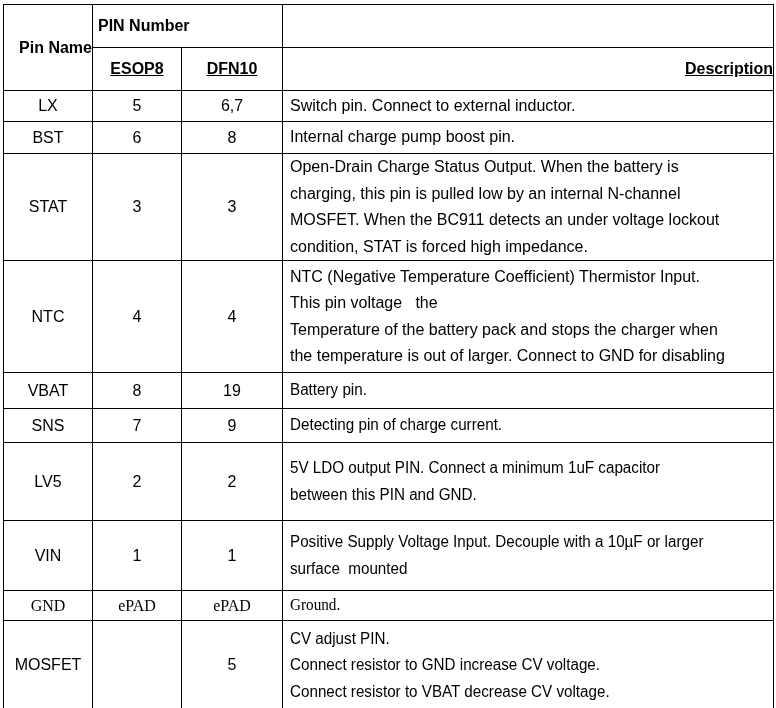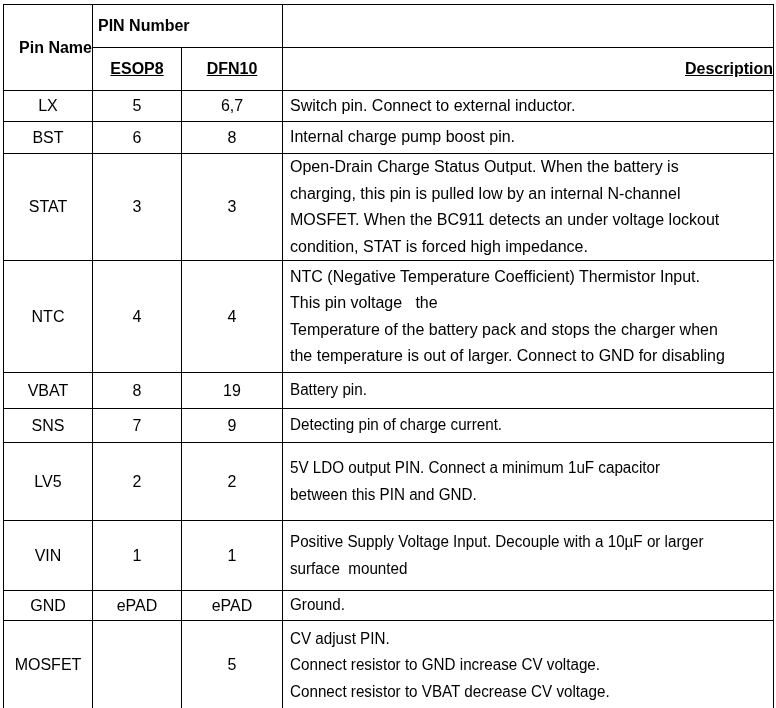--- a/index.html
+++ b/index.html
@@ -53,21 +53,21 @@
 
   
   tbody tr:nth-child(1)  { height: 31px;  }
   tbody tr:nth-child(2)  { height: 32px;  }
   tbody tr:nth-child(3)  { height: 106px; }
   tbody tr:nth-child(4)  { height: 112px; }
   tbody tr:nth-child(5)  { height: 36px;  }
   tbody tr:nth-child(6)  { height: 34px;  }
   tbody tr:nth-child(7)  { height: 78px;  }
   tbody tr:nth-child(8)  { height: 70px;  }
-  tbody tr:nth-child(9)  { height: 30px;  }
+  tbody tr:nth-child(9)  { height: 30px; font-family: Liberation Serif, serif;  }
   tbody tr:nth-child(10) { height: 90px;  }
 
   
   tbody tr:nth-child(n+5) .desc-line {
     transform: scaleX(0.95);
     transform-origin: 0 50%;
   }
 </style>
 </head>
 <body>

